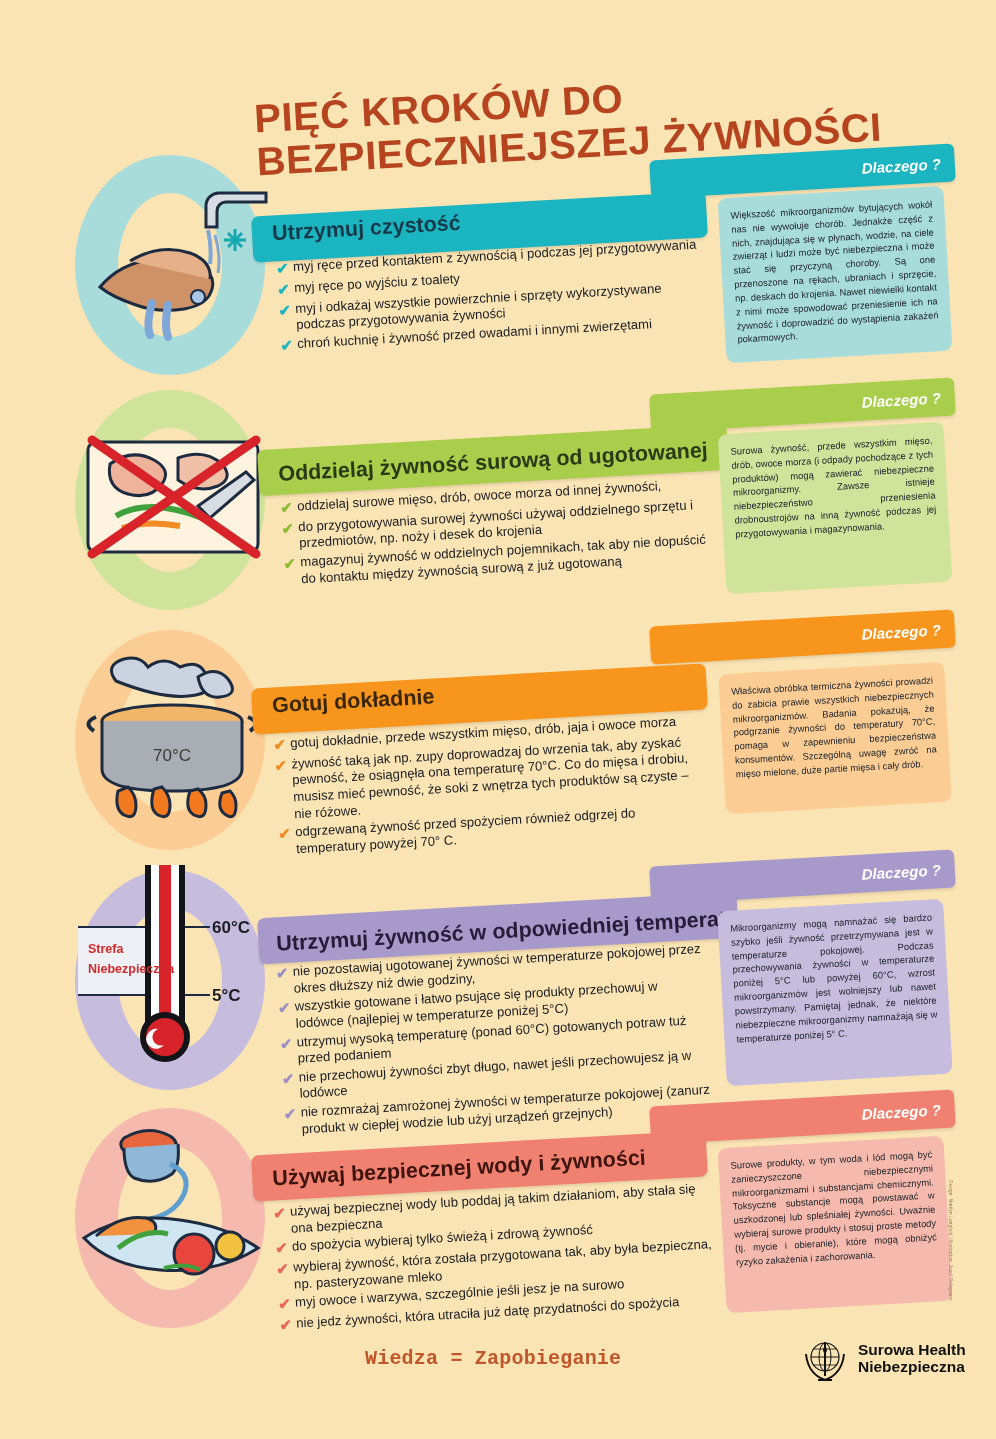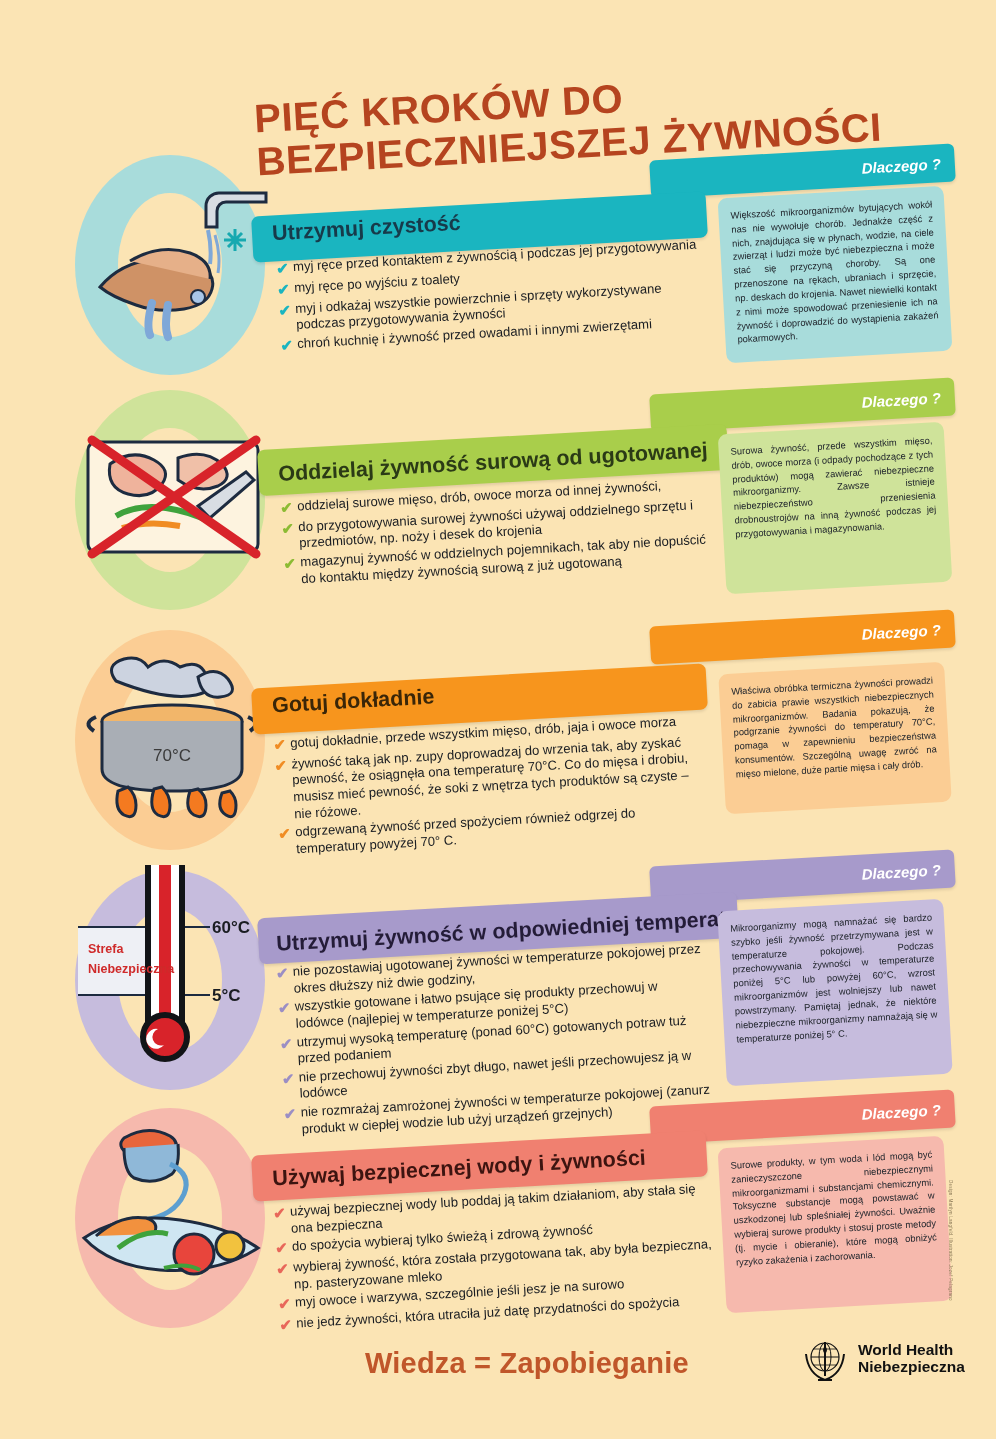--- a/index.html
+++ b/index.html
@@ -44,21 +44,21 @@
 
   
   .bullets { position: absolute; }
   .bullet { position: relative; display: flex; margin-bottom: 2px; }
   .check { width: 17px; flex: 0 0 17px; font-size: 15px; font-weight: bold; line-height: 1.25; }
   .btext { font-size: 13.1px; line-height: 1.27; color: #1a1d22; white-space: pre-line; }
 
   
   .footer-slogan {
     position: absolute; left: 365px; top: 1347px;
-    font-size: 29px; font-weight: bold; color: #c0562a; letter-spacing: .2px;
+    font-size: 20px; font-weight: bold; color: #c0562a; letter-spacing: .2px; font-family: Liberation Mono, monospace;
   }
   .who-logo { position: absolute; left: 800px; top: 1334px; display: flex; align-items: center; gap: 8px; }
   .who-text { font-size: 15.5px; font-weight: bold; line-height: 1.07; color: #111; }
   .credit {
     position: absolute; left: 948px; top: 1180px;
     font-size: 4.6px; color: #8d7b58; letter-spacing: .2px;
     writing-mode: vertical-rl; white-space: nowrap;
   }
 </style>
 </head>
@@ -306,20 +306,20 @@
       <ellipse cx="25" cy="23" rx="6" ry="14" fill="none" stroke="#111" stroke-width="1"></ellipse>
       <line x1="11" y1="23" x2="39" y2="23" stroke="#111" stroke-width="1"></line>
       <line x1="13" y1="15" x2="37" y2="15" stroke="#111" stroke-width=".8"></line>
       <line x1="13" y1="31" x2="37" y2="31" stroke="#111" stroke-width=".8"></line>
       <path d="M25 8 v34" stroke="#111" stroke-width="2"></path>
       <path d="M25 12 q-4 4 0 8 q4 -4 0 -8z" fill="#111"></path>
       <path d="M6 20 q2 20 19 26 q17 -6 19 -26" fill="none" stroke="#111" stroke-width="2"></path>
       <path d="M18 46 h14" stroke="#111" stroke-width="2"></path>
     </svg>
     <div class="who-text">
-      <div>World Health</div>
+      <div>Surowa Health</div>
       <div>Niebezpieczna</div>
     </div>
   </div>
 
   <div class="credit">Design: Marilyn Langfeld. Illustration: Jozef Pelagrano</div>
 
 </div>
 
 </body></html>

